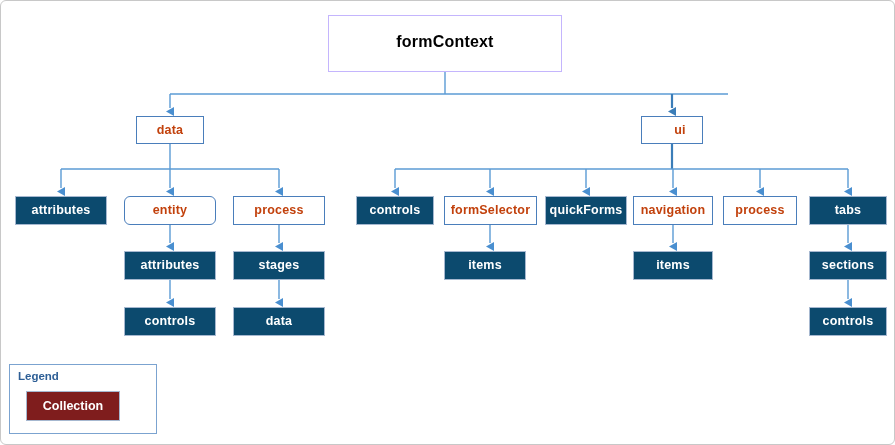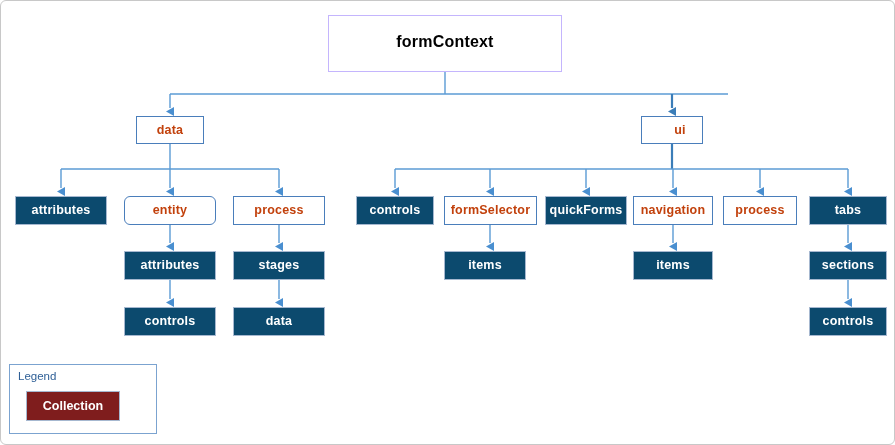--- a/index.html
+++ b/index.html
@@ -75,21 +75,21 @@
     background: #ffffff;
     border: 1px solid #7ba3d0;
     box-sizing: border-box;
     z-index: 4;
   }
   #legend-title {
     position: absolute;
     left: 8px;
     top: 5px;
     font-size: 11.5px;
-    font-weight: normal;
+    font-weight: bold;
     color: #2e5f96;
     font-family: "Liberation Sans", sans-serif;
   }
   #legend-swatch {
     position: absolute;
     left: 16px;
     top: 26px;
     width: 94px;
     height: 30px;
     background: #7f1d1d;

